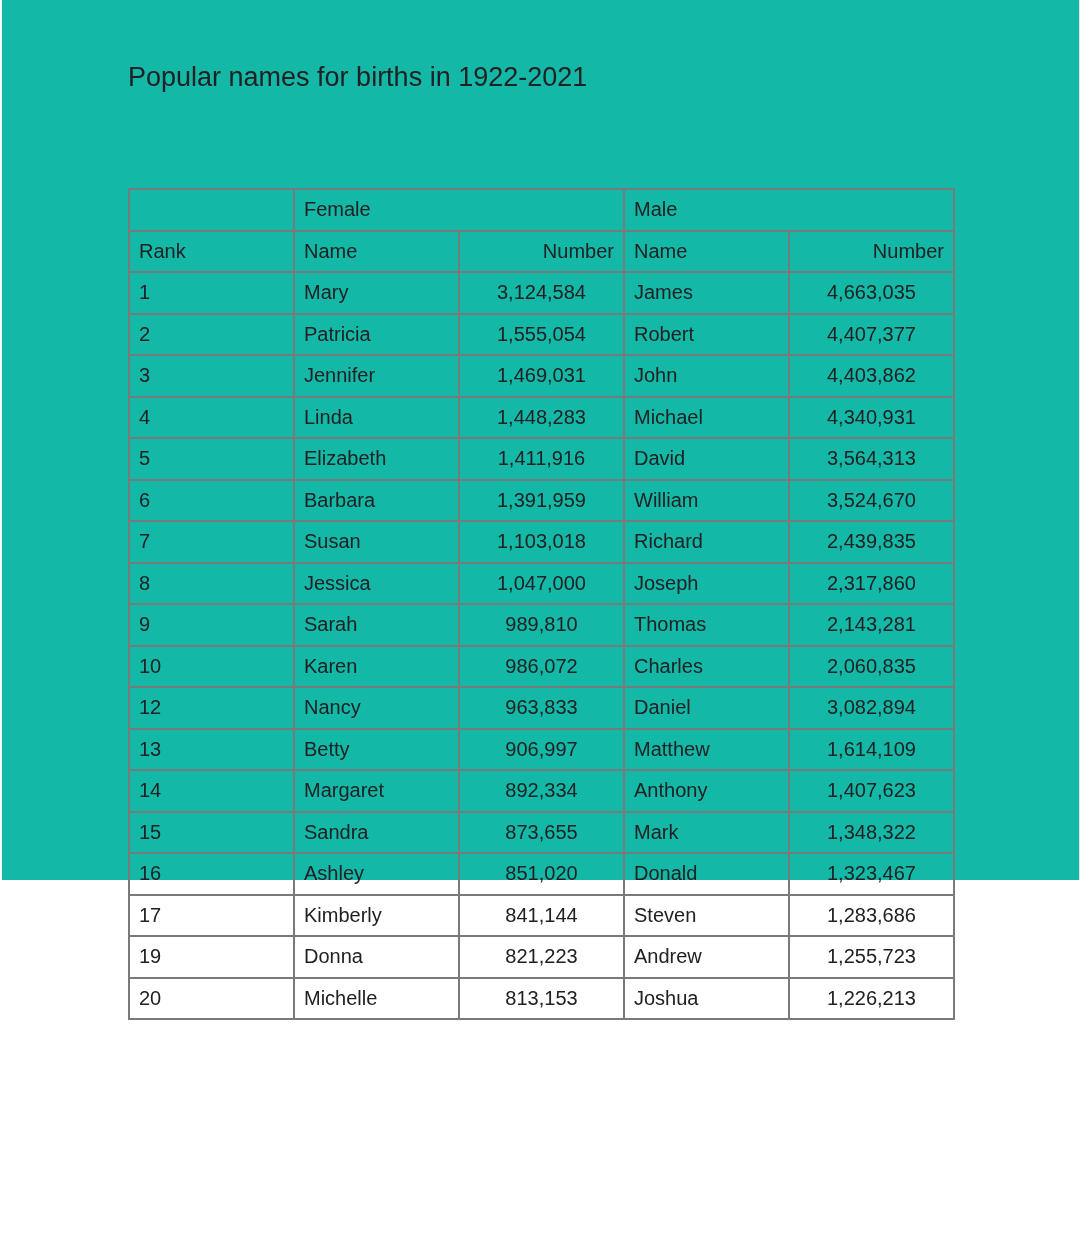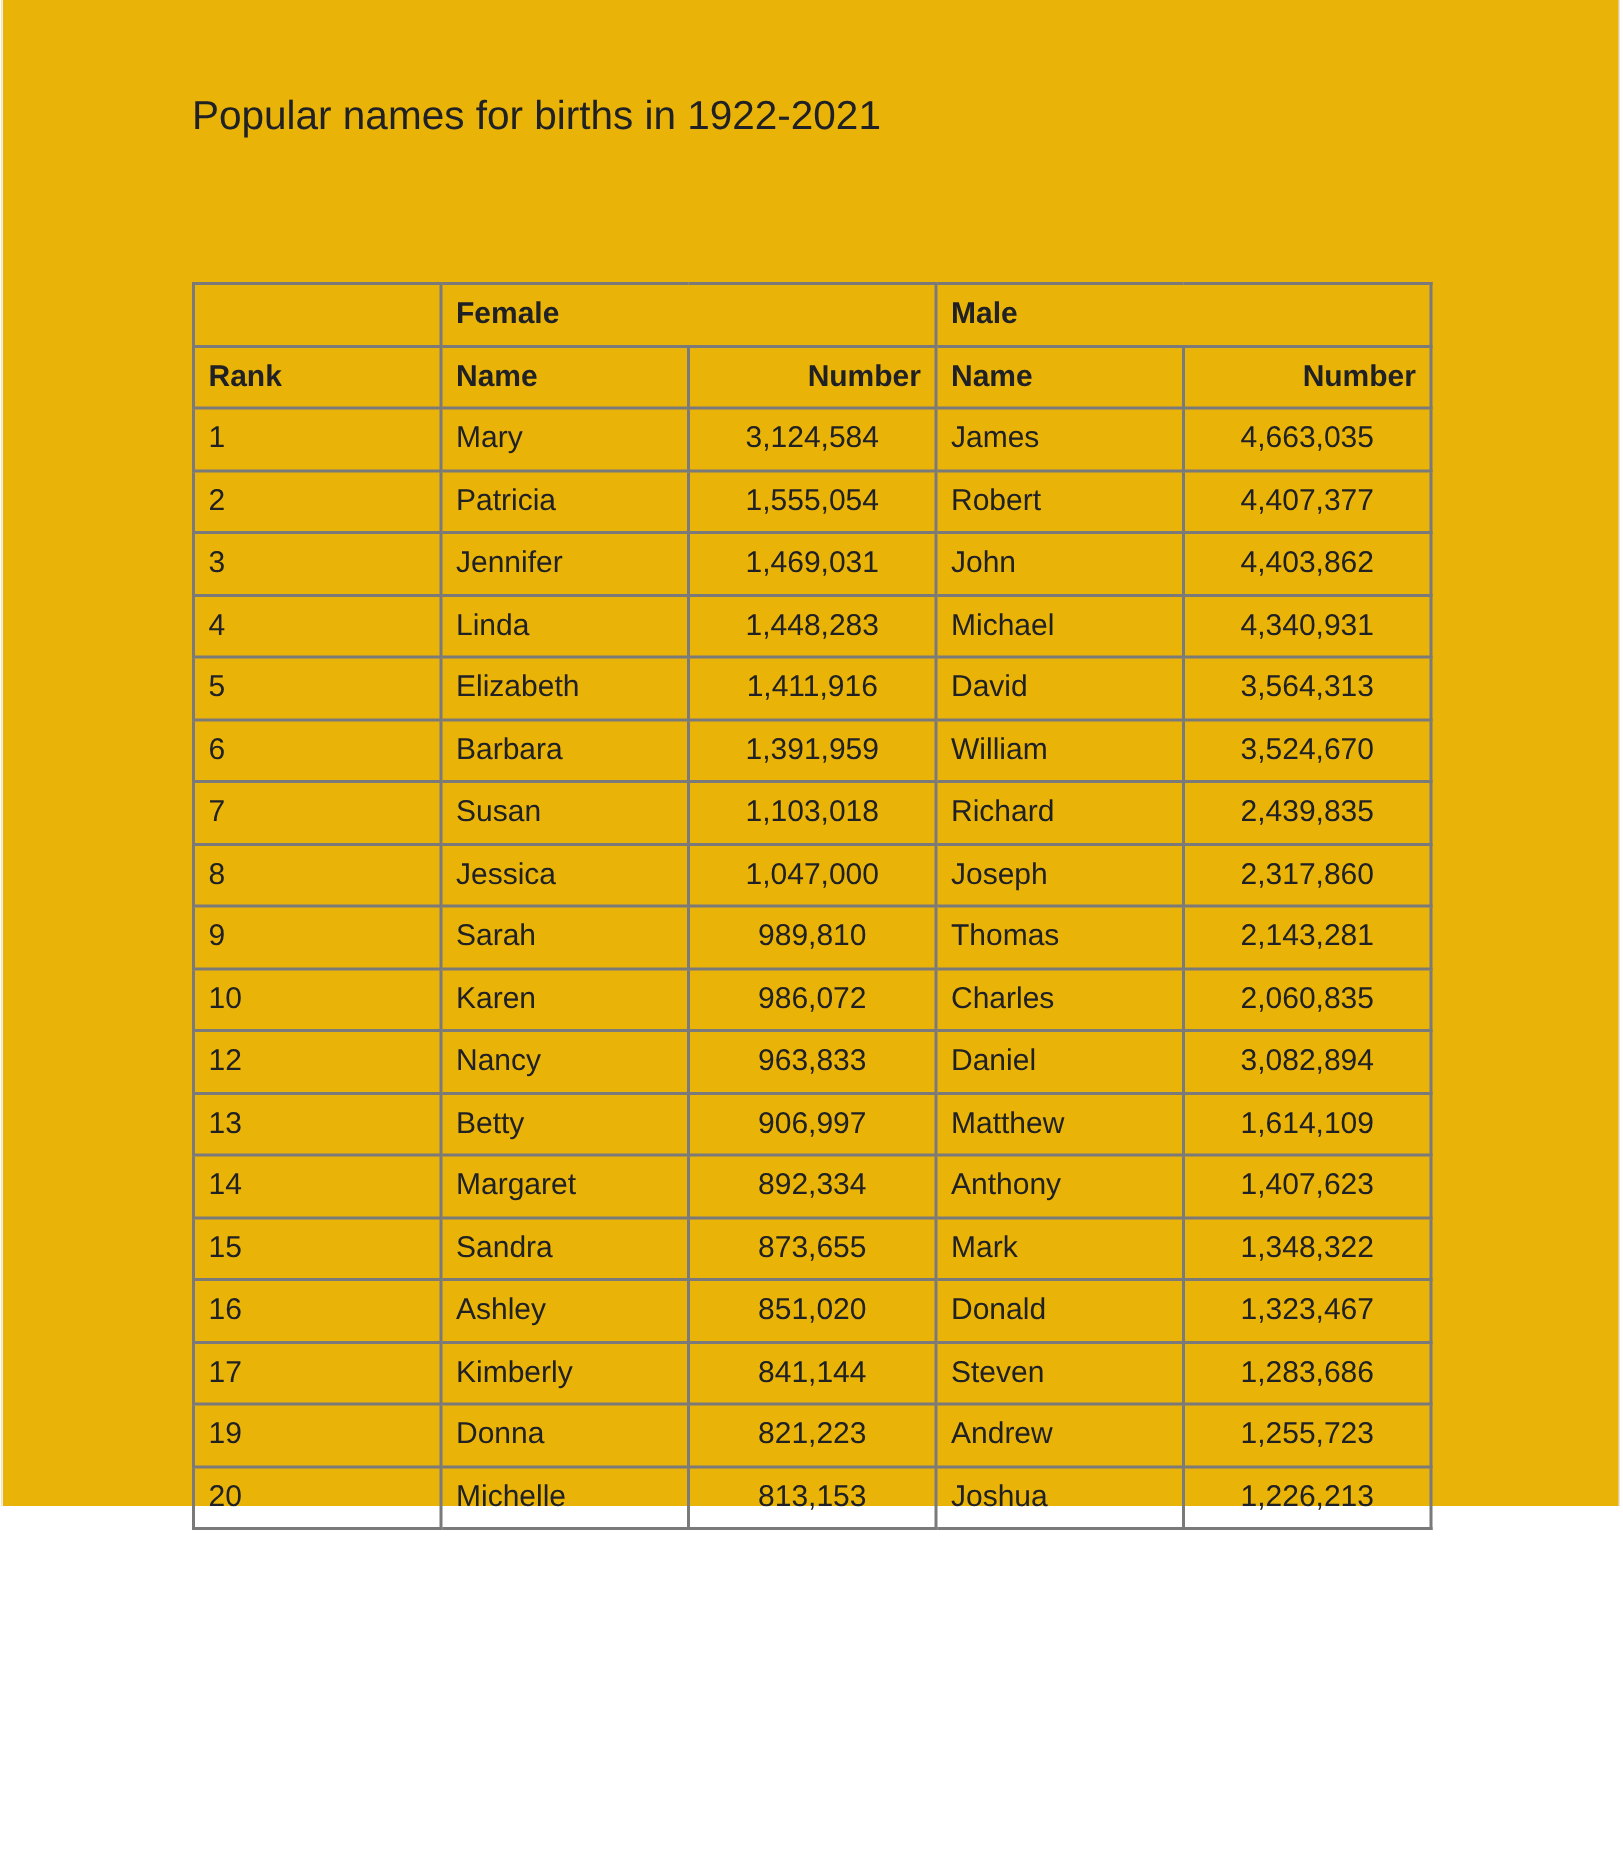--- a/index.html
+++ b/index.html
@@ -13,25 +13,25 @@
       position: relative;
       overflow: hidden;
       font-family: "Liberation Sans", sans-serif;
       color: #202124;
     }
     .page {
       position: absolute;
       left: 1px;
       top: 0;
       width: 1079px;
-      height: 1004px;
+      height: 880px;
       border-left: 1px solid #f0f0f0;
       border-right: 1px solid #e6e6e6;
       box-sizing: border-box;
-      background: #eab308;
+      background: #14b8a6;
     }
     .title {
       position: absolute;
       left: 126px;
       top: 62px;
       font-size: 27px;
       font-weight: 400;
       color: #202124;
       letter-spacing: 0px;
       margin: 0;
@@ -48,21 +48,21 @@
     }
     table.names td, table.names th {
       border: 2px solid #7a7a7a;
       height: 41.5px;
       padding: 0 9px;
       box-sizing: border-box;
       vertical-align: middle;
       white-space: nowrap;
     }
     table.names th {
-      font-weight: 700;
+      font-weight: 400;
       text-align: left;
     }
     .c-rank { width: 165px; }
     .c-fname { width: 165px; }
     .c-fnum { width: 165px; }
     .c-mname { width: 165px; }
     .c-mnum { width: 165px; }
     .num { text-align: center; }
     table.names th.num { text-align: right; margin-left: 28px; }
   </style>

